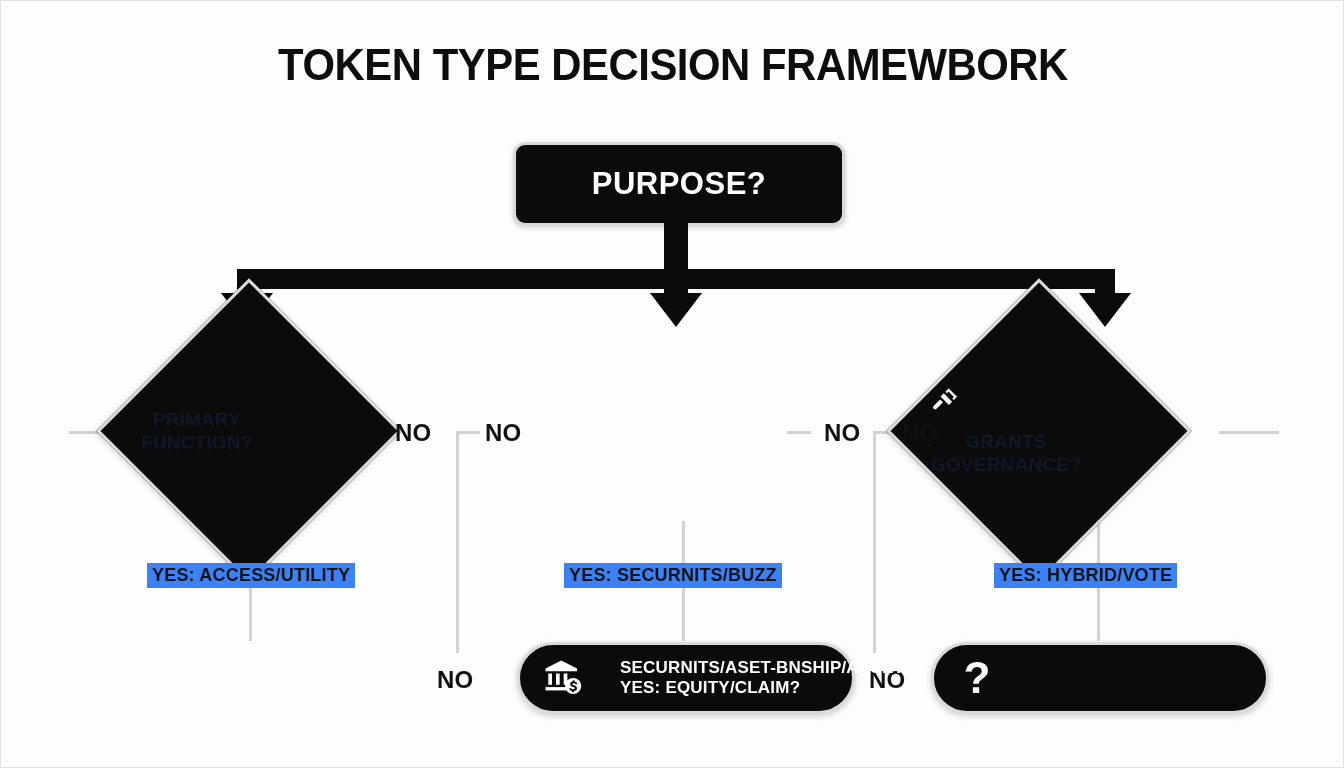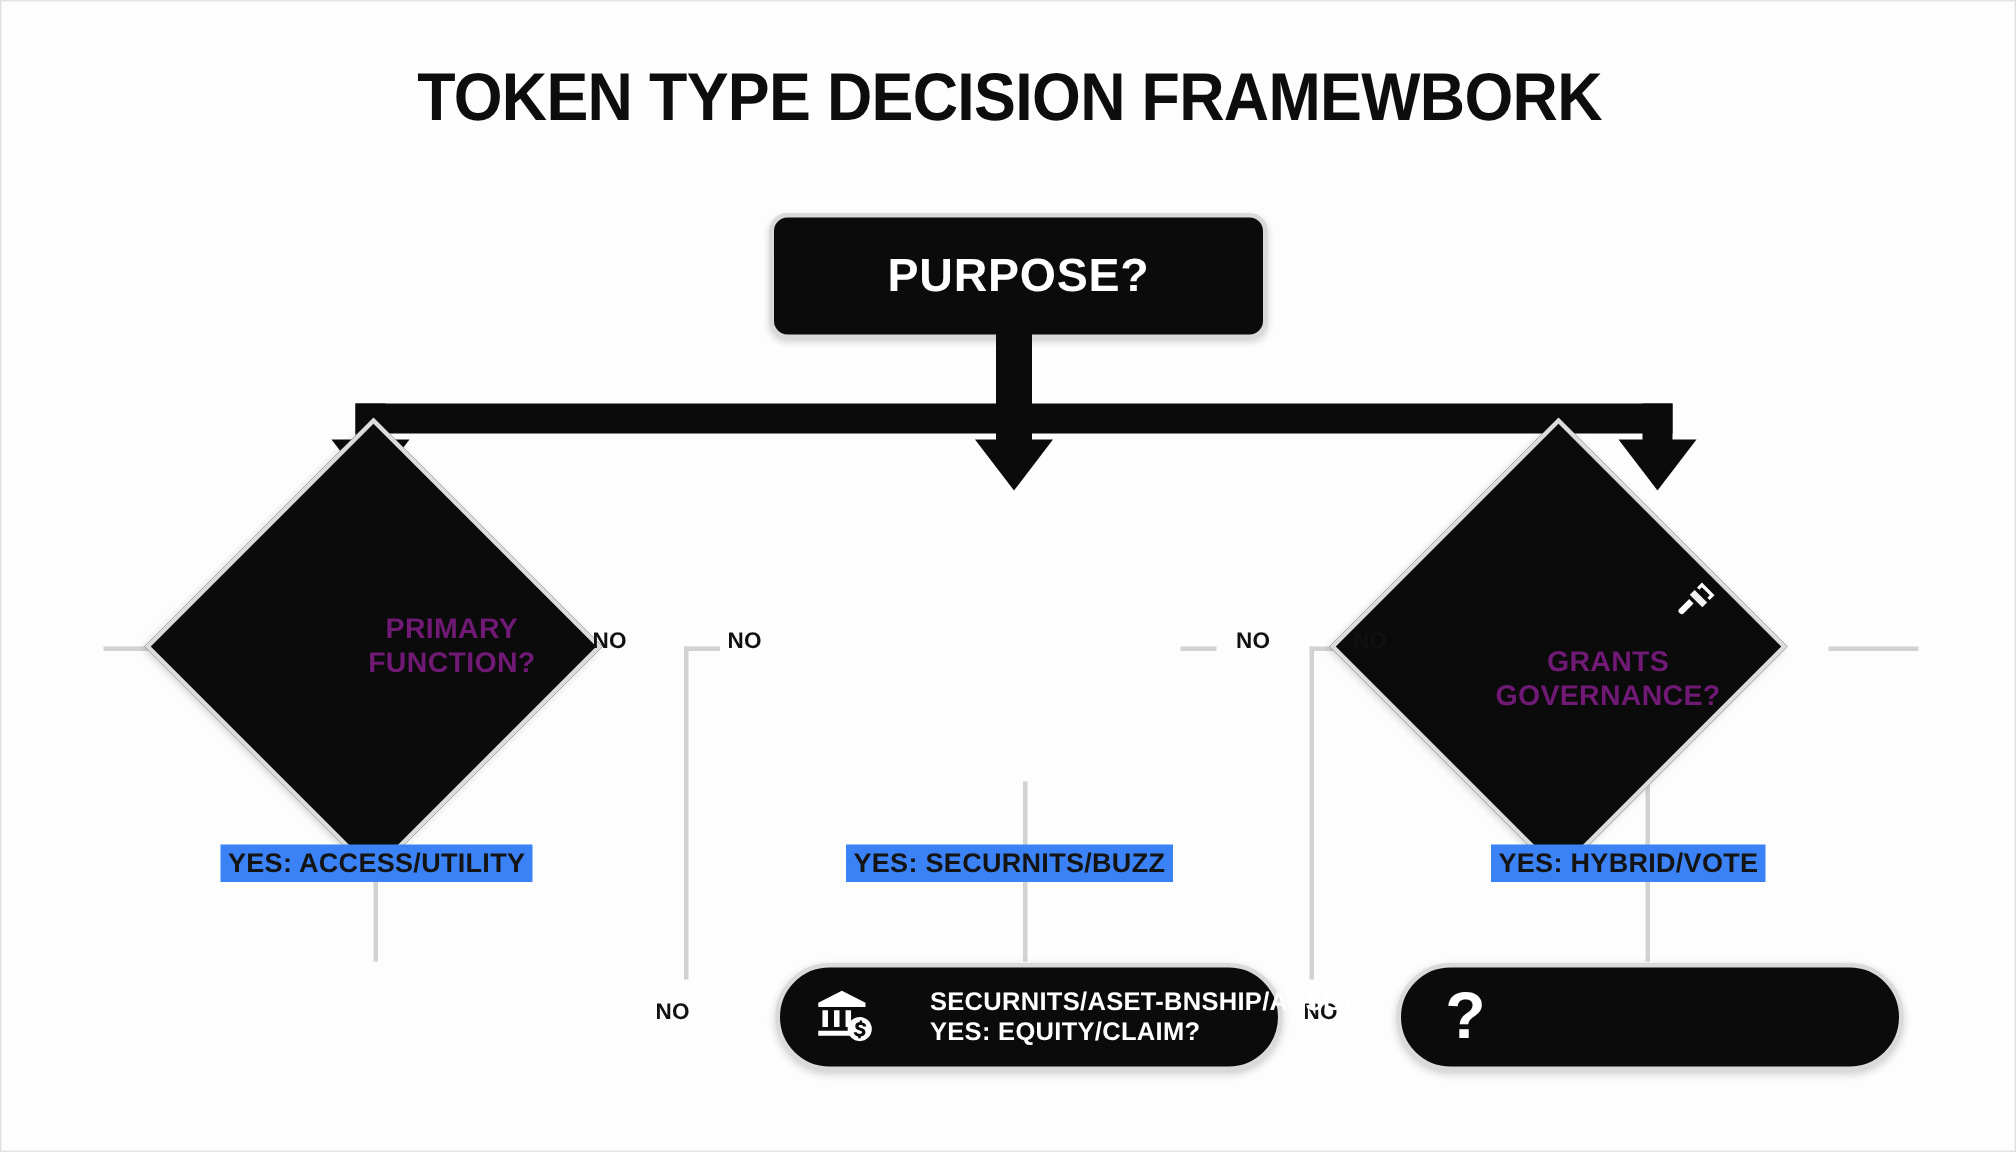--- a/index.html
+++ b/index.html
@@ -85,23 +85,23 @@
     border: 3px solid #dcdcdc;
     transform: rotate(45deg);
     box-sizing: border-box;
     box-shadow: 0 2px 5px rgba(0,0,0,0.15);
   }
   .diamond-content {
     position: absolute;
     inset: 0;
     display: flex;
     flex-direction: column;
-    align-items: flex-end;
+    align-items: flex-start;
     justify-content: center;
-    color: #701a75;
+    color: #0f172a;
     text-align: center;
     pointer-events: none;
   }
   .diamond-icon {
     font-size: 26px;
     line-height: 1;
     margin-bottom: 14px;
     color: #ffffff;
   }
   .diamond-icon svg { display: block; }
@@ -109,21 +109,21 @@
     font-size: 19px;
     font-weight: bold;
     line-height: 1.22;
     letter-spacing: 0.2px;
     white-space: pre-line;
   }
 
   
   .no-label {
     position: absolute;
-    font-size: 15px;
+    font-size: 24px;
     font-weight: bold;
     color: #111111;
     letter-spacing: 0.2px;
   }
   .yes-label {
     position: absolute;
     font-size: 18px;
     font-weight: bold;
     color: #141414;
     letter-spacing: 0.2px;

